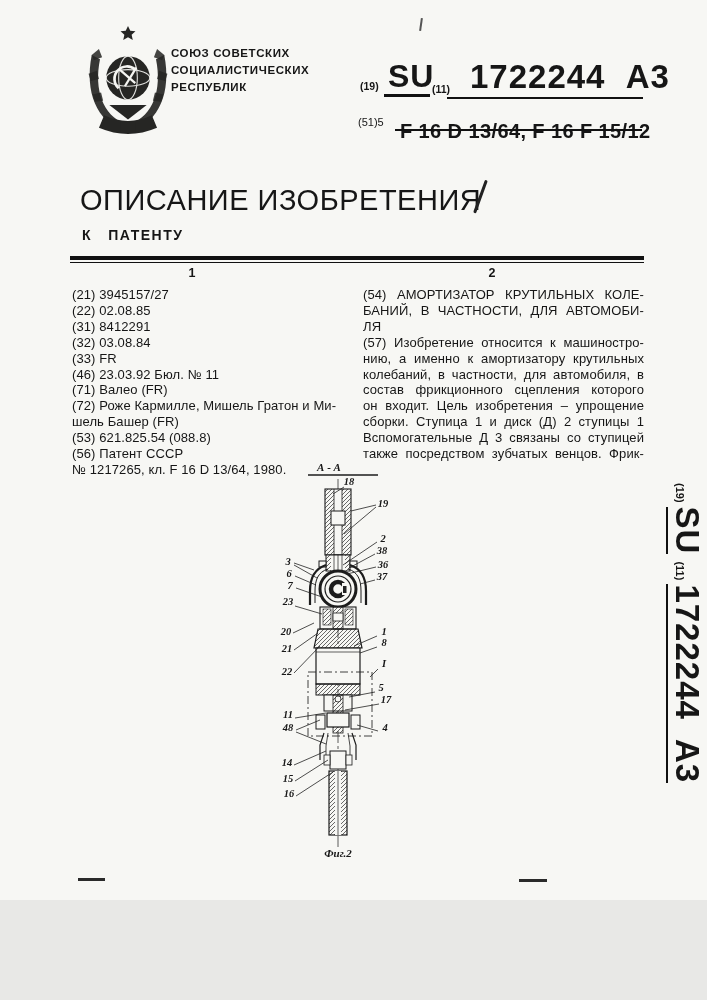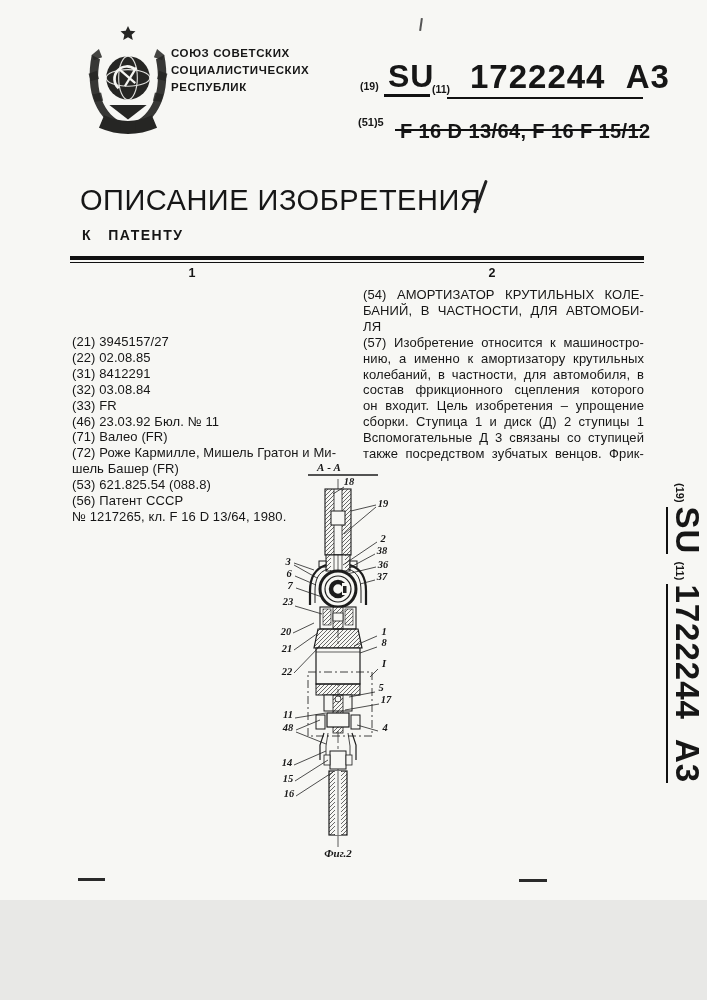--- a/index.html
+++ b/index.html
@@ -10,36 +10,36 @@
   
   .union{left:171px;top:45px;font-size:11.5px;font-weight:700;line-height:17px;letter-spacing:.6px;}
   .committee{left:85px;top:131px;font-size:11.5px;font-weight:700;line-height:14.5px;letter-spacing:.3px;}
   .code-small{font-size:10.5px;font-weight:700;}
   .c19{left:360px;top:80px;}
   .su{left:388px;top:58px;font-size:32px;font-weight:700;letter-spacing:1px;}
   .su-ul{left:384px;top:94px;width:46px;height:2.5px;background:#111;}
   .c11{left:432px;top:83px;}
   .pubnum{left:470px;top:58px;font-size:33px;font-weight:700;letter-spacing:1px;word-spacing:10px;white-space:pre;}
   .num-ul{left:447px;top:97px;width:196px;height:2px;background:#111;}
-  .ipc-label{left:358px;top:116px;font-size:11px;font-weight:700;}
+  .ipc-label{left:358px;top:116px;font-size:11px;font-weight:400;}
   .ipc{left:400px;top:120px;font-size:20px;font-weight:700;letter-spacing:.4px;}
   .ipc-ul{left:395px;top:129px;width:247px;height:1.5px;background:#111;}
 
   .doc-title{left:80px;top:184px;font-size:29px;font-weight:400;letter-spacing:.5px;}
   .doc-sub{left:82px;top:227px;font-size:14px;font-weight:700;letter-spacing:1.5px;white-space:pre;}
 
   .rule{left:70px;top:256px;width:574px;}
   .rule .r1{height:3.5px;background:#111;}
   .rule .r2{margin-top:2px;height:1.5px;background:#111;}
 
   .colnum{font-size:12.5px;font-weight:700;width:20px;text-align:center;}
   .cn1{left:182px;top:266px;} .cn2{left:482px;top:266px;}
 
   .col{font-size:13px;line-height:15.9px;letter-spacing:.1px;}
-  .col-left{left:72px;top:287px;width:289px;margin-top:47px;}
+  .col-left{left:72px;top:287px;width:289px;}
   .col-right{left:363px;top:287px;width:281px;}
   .ln{white-space:nowrap;}
   .col-right .ln{white-space:normal;}
   .col-right .j{text-align:justify;text-align-last:justify;}
 
   
   #fig{left:250px;top:455px;}
   .callout{font:italic 700 10.5px "Liberation Serif",serif;text-anchor:middle;fill:#181818;}
   .figtext{font:italic 700 11px "Liberation Serif",serif;text-anchor:middle;fill:#181818;}
   .leader{stroke:#222;stroke-width:.8;}

